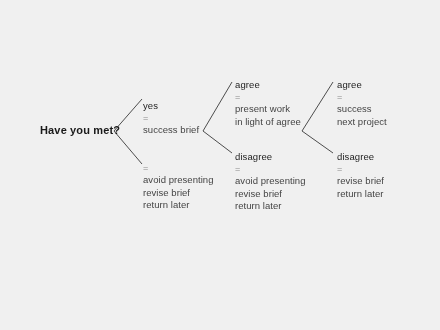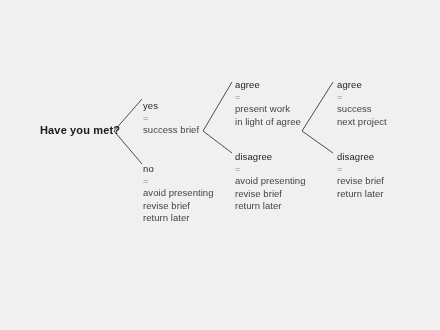--- a/index.html
+++ b/index.html
@@ -78,21 +78,20 @@
 
   <div class="node" style="left:143px; top:99px;">
     <div class="branch-head">yes</div>
     <div class="branch-eq">=</div>
     <div class="branch-body">
       <div>success brief</div>
     </div>
   </div>
 
   <div class="node" style="left:143px; top:162px;">
-    <div class="branch-head">no</div>
     <div class="branch-eq">=</div>
     <div class="branch-body">
       <div>avoid presenting</div>
       <div>revise brief</div>
       <div>return later</div>
     </div>
   </div>
 
   <div class="node" style="left:235px; top:78px;">
     <div class="branch-head">agree</div>

